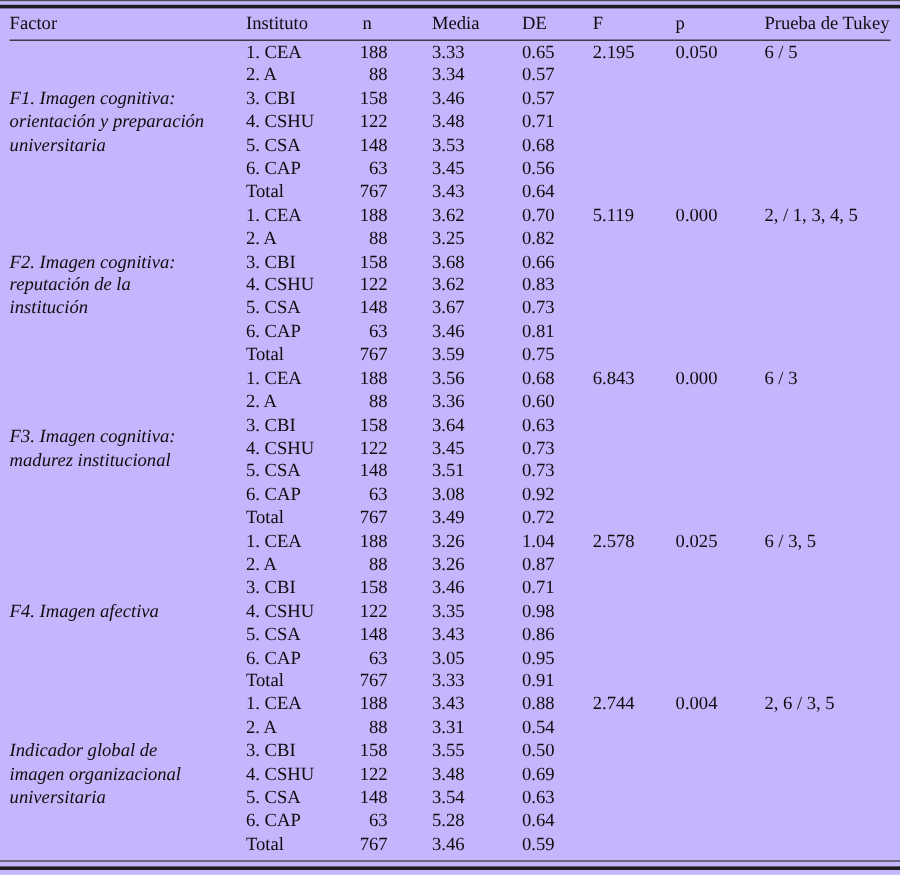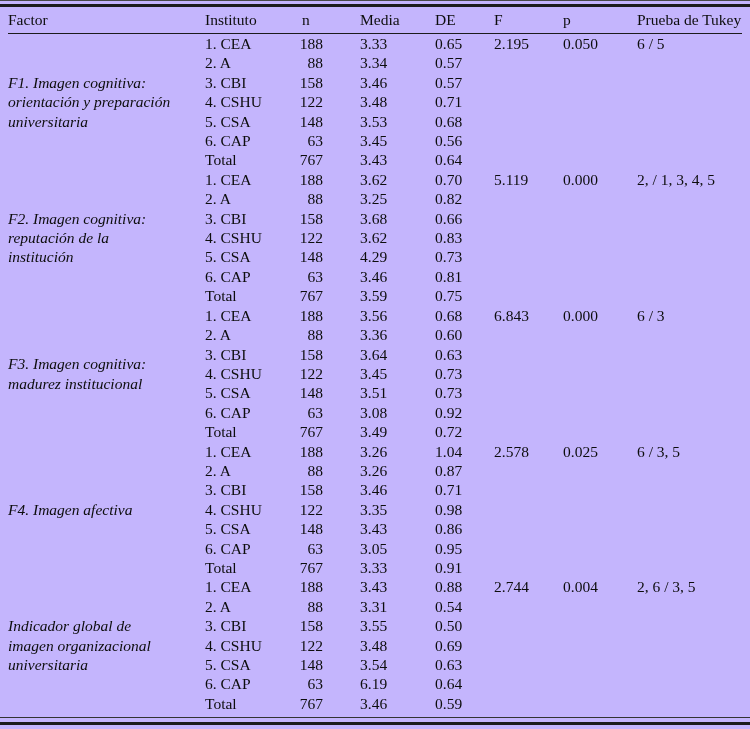--- a/index.html
+++ b/index.html
@@ -206,21 +206,21 @@
           <td class="col-n">122</td>
           <td class="col-media">3.62</td>
           <td class="col-de">0.83</td>
           <td class="col-f"></td>
           <td class="col-p"></td>
           <td class="col-tukey"></td>
         </tr>
         <tr>
           <td class="col-instituto">5. CSA</td>
           <td class="col-n">148</td>
-          <td class="col-media">4.29</td>
+          <td class="col-media">3.67</td>
           <td class="col-de">0.73</td>
           <td class="col-f"></td>
           <td class="col-p"></td>
           <td class="col-tukey"></td>
         </tr>
         <tr>
           <td class="col-instituto">6. CAP</td>
           <td class="col-n">63</td>
           <td class="col-media">3.46</td>
           <td class="col-de">0.81</td>
@@ -416,21 +416,21 @@
           <td class="col-n">148</td>
           <td class="col-media">3.54</td>
           <td class="col-de">0.63</td>
           <td class="col-f"></td>
           <td class="col-p"></td>
           <td class="col-tukey"></td>
         </tr>
         <tr>
           <td class="col-instituto">6. CAP</td>
           <td class="col-n">63</td>
-          <td class="col-media">6.19</td>
+          <td class="col-media">5.28</td>
           <td class="col-de">0.64</td>
           <td class="col-f"></td>
           <td class="col-p"></td>
           <td class="col-tukey"></td>
         </tr>
         <tr>
           <td class="col-instituto">Total</td>
           <td class="col-n">767</td>
           <td class="col-media">3.46</td>
           <td class="col-de">0.59</td>

